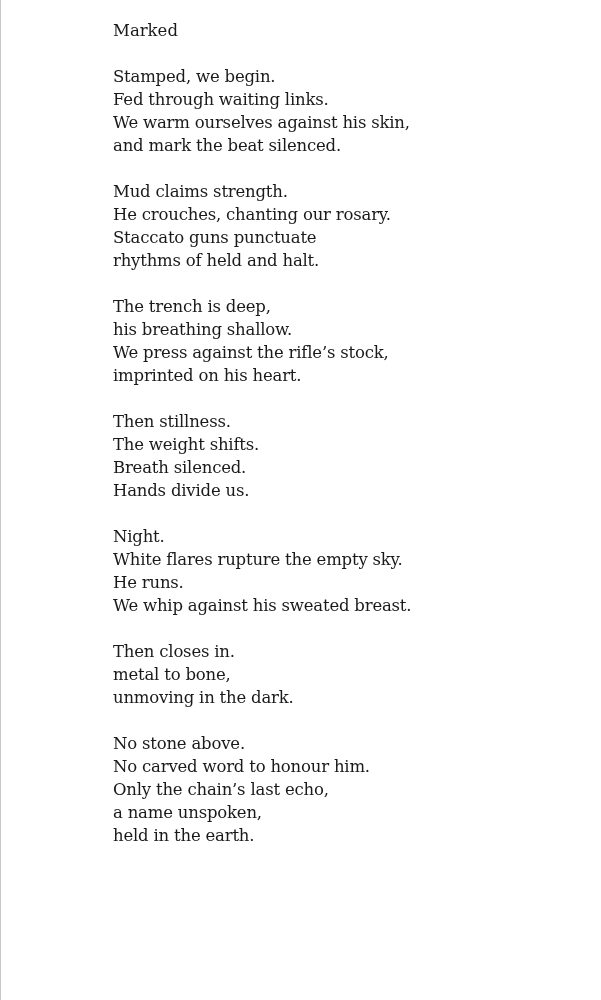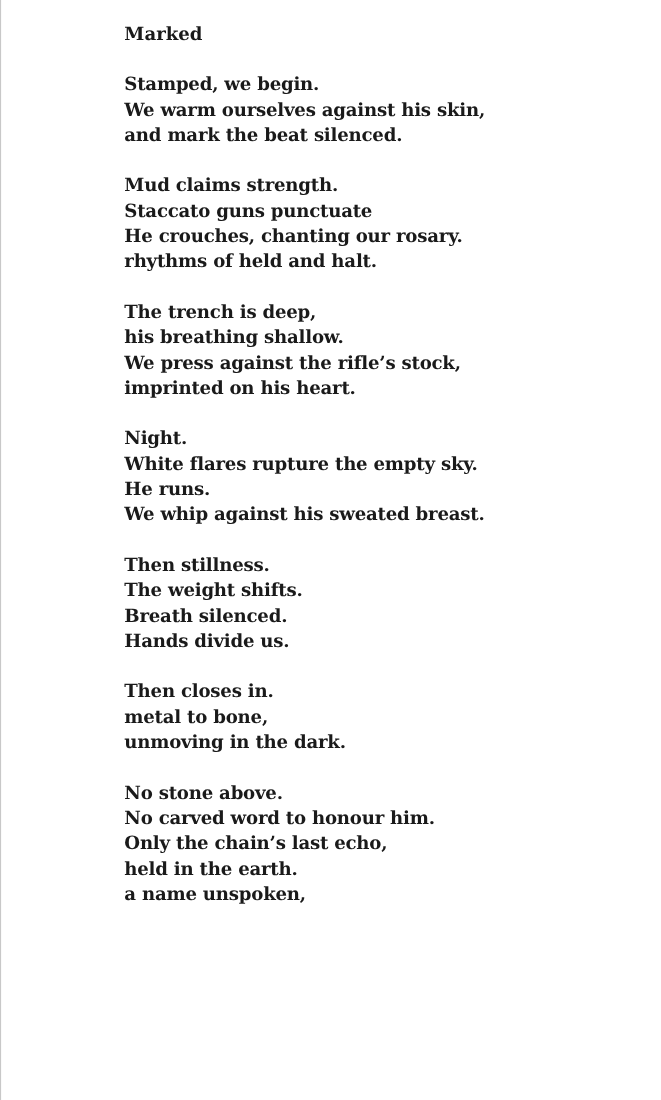--- a/index.html
+++ b/index.html
@@ -24,84 +24,84 @@
     .poem {
       position: absolute;
       left: 113px;
       top: 19px;
       font-family: "DejaVu Serif", "Liberation Serif", serif;
       color: #1a1a1a;
       font-size: 16.5px;
       line-height: 23px;
     }
     .title {
-      font-weight: bold;
+      font-weight: normal;
       font-size: 16.5px;
       line-height: 23px;
       margin: 0 0 23px 0;
     }
     .stanza {
       margin: 0 0 23px 0;
-      font-weight: bold;
     }
     .line {
       display: block;
       white-space: nowrap;
       letter-spacing: -0.2px;
     }
   </style>
 </head>
 <body>
 
 <div class="left-border"></div>
 
 <div class="poem">
   <div class="title">Marked</div>
 
   <div class="stanza">
     <span class="line">Stamped, we begin.</span>
+    <span class="line">Fed through waiting links.</span>
     <span class="line">We warm ourselves against his skin,</span>
     <span class="line">and mark the beat silenced.</span>
   </div>
 
   <div class="stanza">
     <span class="line">Mud claims strength.</span>
+    <span class="line">He crouches, chanting our rosary.</span>
     <span class="line">Staccato guns punctuate</span>
-    <span class="line">He crouches, chanting our rosary.</span>
     <span class="line">rhythms of held and halt.</span>
   </div>
 
   <div class="stanza">
     <span class="line">The trench is deep,</span>
     <span class="line">his breathing shallow.</span>
     <span class="line">We press against the rifle’s stock,</span>
     <span class="line">imprinted on his heart.</span>
   </div>
 
   <div class="stanza">
+    <span class="line">Then stillness.</span>
+    <span class="line">The weight shifts.</span>
+    <span class="line">Breath silenced.</span>
+    <span class="line">Hands divide us.</span>
+  </div>
+
+  <div class="stanza">
     <span class="line">Night.</span>
     <span class="line">White flares rupture the empty sky.</span>
     <span class="line">He runs.</span>
     <span class="line">We whip against his sweated breast.</span>
-  </div>
-
-  <div class="stanza">
-    <span class="line">Then stillness.</span>
-    <span class="line">The weight shifts.</span>
-    <span class="line">Breath silenced.</span>
-    <span class="line">Hands divide us.</span>
   </div>
 
 
   <div class="stanza">
     <span class="line">Then closes in.</span>
     <span class="line">metal to bone,</span>
     <span class="line">unmoving in the dark.</span>
   </div>
 
   <div class="stanza">
     <span class="line">No stone above.</span>
     <span class="line">No carved word to honour him.</span>
     <span class="line">Only the chain’s last echo,</span>
+    <span class="line">a name unspoken,</span>
     <span class="line">held in the earth.</span>
-    <span class="line">a name unspoken,</span>
   </div>
 </div>
 
 </body></html>

